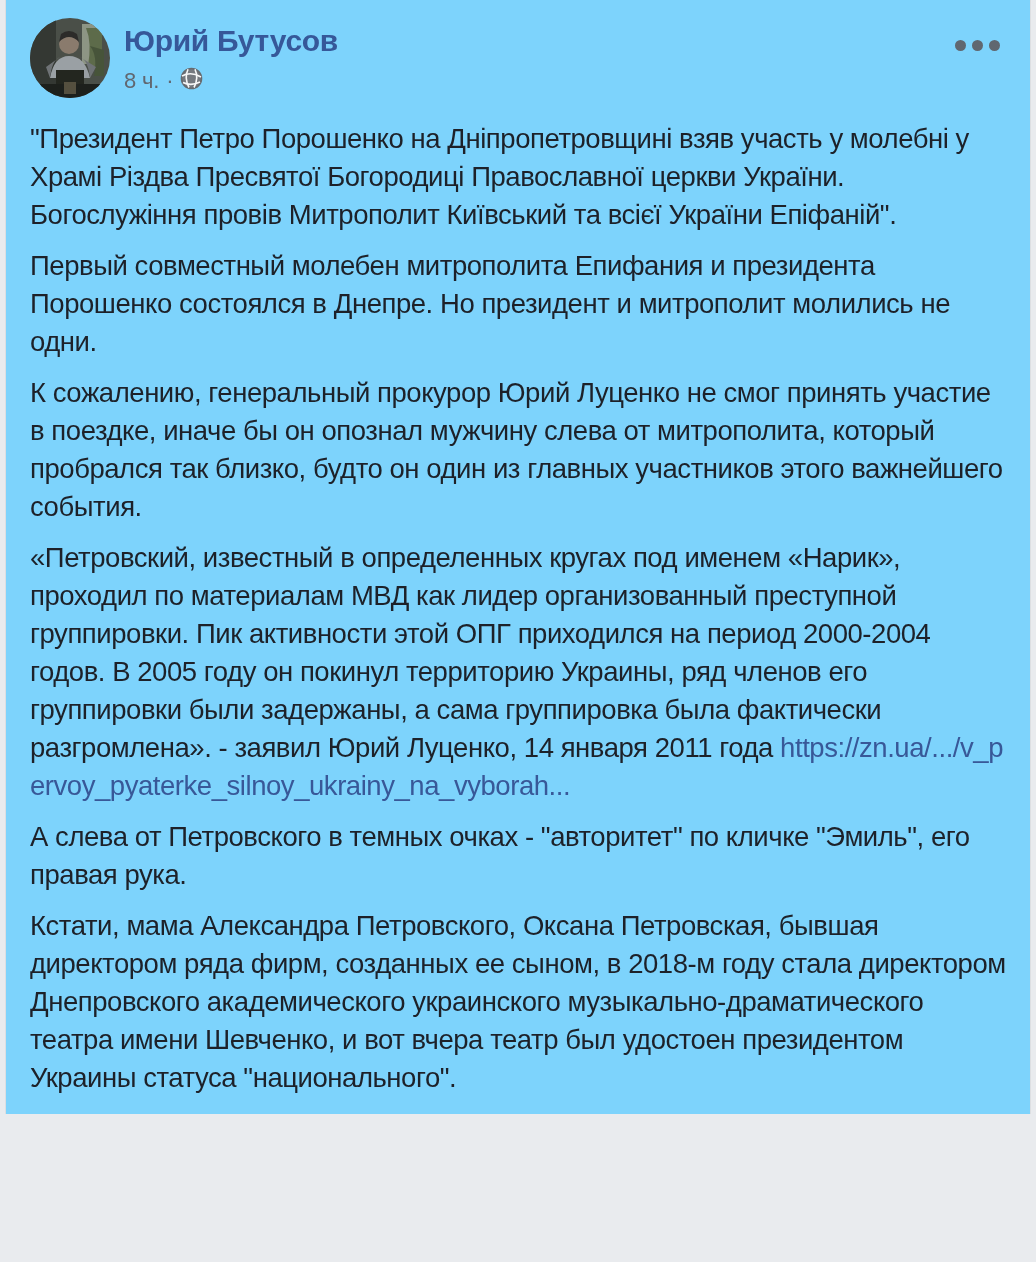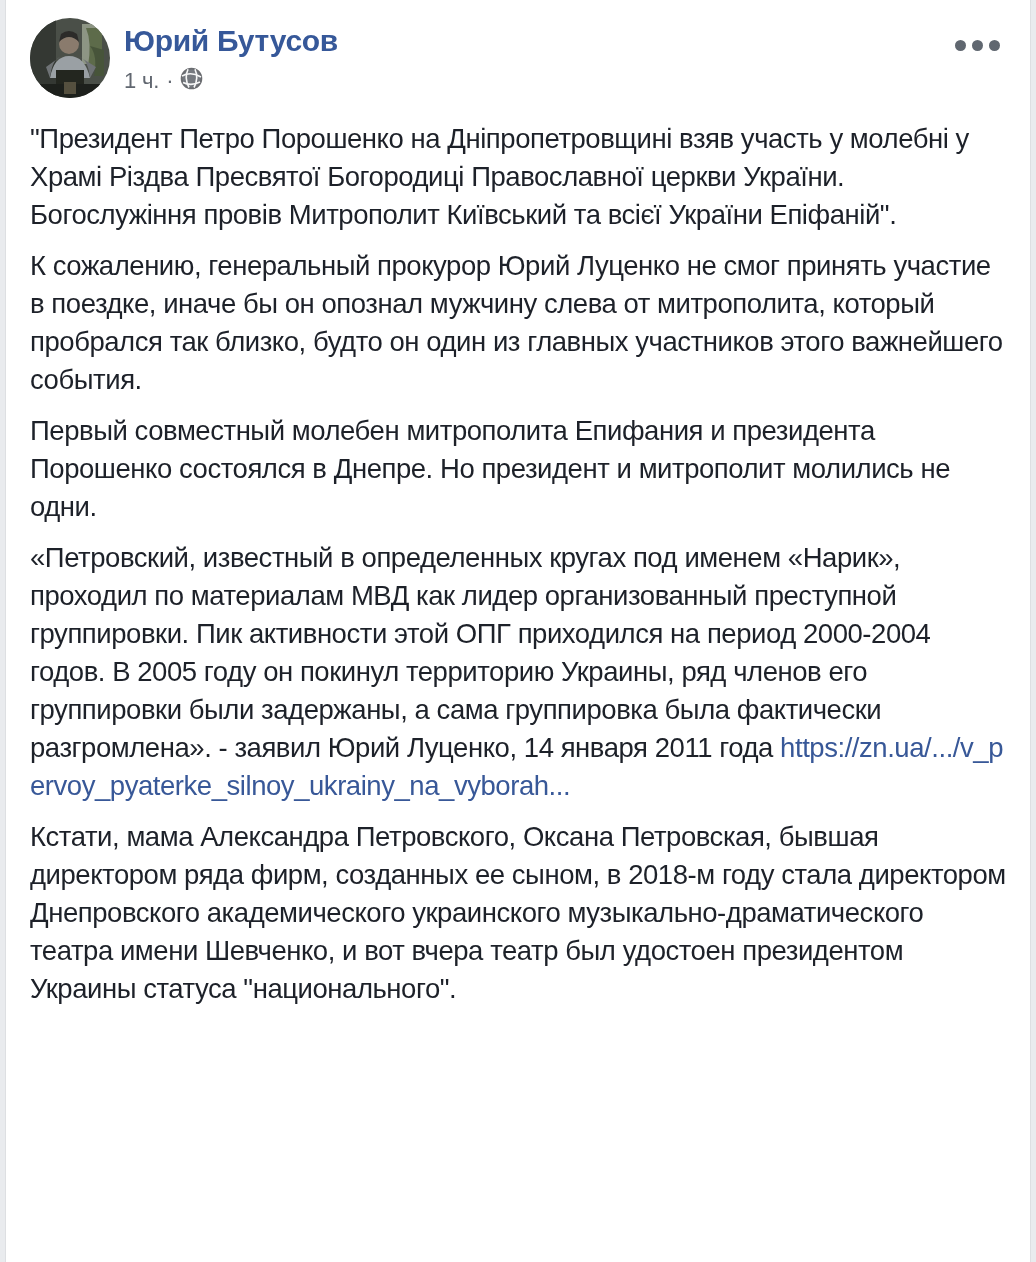--- a/index.html
+++ b/index.html
@@ -6,22 +6,22 @@
   html, body { width: 1036px; height: 1262px; }
   body {
     background: #e9ebee;
     font-family: "Liberation Sans", sans-serif;
     overflow: hidden;
   }
   .post-card {
     position: relative;
     margin: 0 auto;
     width: 1026px;
-    height: 1262px;
-    background: #ffffff;
+    height: 1114px;
+    background: #7dd3fc;
     border-left: 1px solid #dddfe2;
     border-right: 1px solid #dddfe2;
     padding: 18px 24px 0 24px;
   }
   .post-header {
     position: relative;
     display: flex;
     align-items: flex-start;
     margin-bottom: 22px;
   }
@@ -109,21 +109,21 @@
         <path d="M60 60 q-2 -18 -10 -21 l16 10 z" fill="#6f7376"></path>
         <rect x="26" y="52" width="28" height="16" fill="#23261f"></rect>
         <rect x="0" y="66" width="80" height="14" fill="#1d201c"></rect>
         <rect x="34" y="64" width="12" height="12" fill="#55503f"></rect>
       </svg>
     </div>
 
     <div class="header-meta">
       <a class="author-name">Юрий Бутусов</a>
       <div class="sub-line">
-        <span>1 ч.</span>
+        <span>8 ч.</span>
         <span class="dot-sep">·</span>
         <span class="globe-icon">
           <svg width="23" height="23" viewBox="0 0 23 23">
             <circle cx="11.5" cy="11.5" r="10" fill="#75797f"></circle>
             <g stroke="#ffffff" stroke-width="1.6" fill="none" opacity="0.95">
               <circle cx="11.5" cy="11.5" r="10" stroke="#65676b"></circle>
               <path d="M2 9 q9 -5 19 1"></path>
               <path d="M3 15.5 q8 4 17 -0.5"></path>
               <path d="M8 2.3 q-4 9 1 18.2"></path>
               <path d="M15 2.3 q4 9 -1 18.2"></path>
@@ -135,19 +135,20 @@
 
     <div class="menu-button">
       <i></i>
       <i></i>
       <i></i>
     </div>
   </div>
 
   <div class="post-text">
     <p>"Президент Петро Порошенко на Дніпропетровщині взяв участь у молебні у Храмі Різдва Пресвятої Богородиці Православної церкви України. Богослужіння провів Митрополит Київський та всієї України Епіфаній".</p>
+    <p>Первый совместный молебен митрополита Епифания и президента Порошенко состоялся в Днепре. Но президент и митрополит молились не одни.</p>
     <p>К сожалению, генеральный прокурор Юрий Луценко не смог принять участие в поездке, иначе бы он опознал мужчину слева от митрополита, который пробрался так близко, будто он один из главных участников этого важнейшего события.</p>
-    <p>Первый совместный молебен митрополита Епифания и президента Порошенко состоялся в Днепре. Но президент и митрополит молились не одни.</p>
     <p><span>«Петровский, известный в определенных кругах под именем «Нарик», проходил по материалам МВД как лидер организованный преступной группировки. Пик активности этой ОПГ приходился на период 2000-2004 годов. В 2005 году он покинул территорию Украины, ряд членов его группировки были задержаны, а сама группировка была фактически разгромлена». - заявил Юрий Луценко, 14 января 2011 года </span><a class="post-link">https://zn.ua/.../v_pervoy_pyaterke_silnoy_ukrainy_na_vyborah...</a></p>
+    <p>А слева от Петровского в темных очках - "авторитет" по кличке "Эмиль", его правая рука.</p>
     <p>Кстати, мама Александра Петровского, Оксана Петровская, бывшая директором ряда фирм, созданных ее сыном, в 2018-м году стала директором Днепровского академического украинского музыкально-драматического театра имени Шевченко, и вот вчера театр был удостоен президентом Украины статуса "национального".</p>
   </div>
 
 </div>
 
 </body></html>

